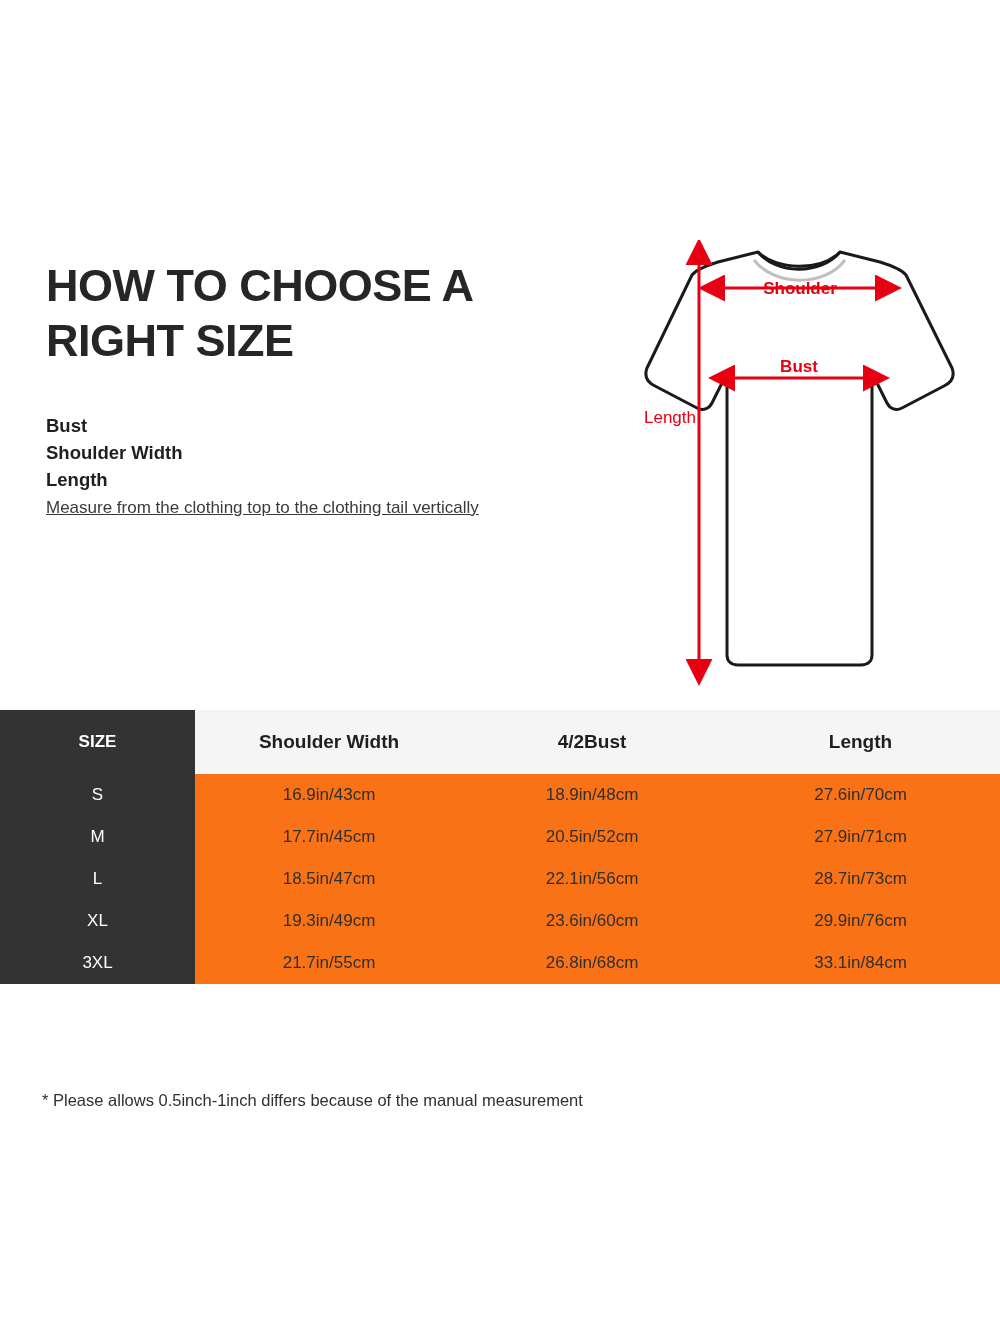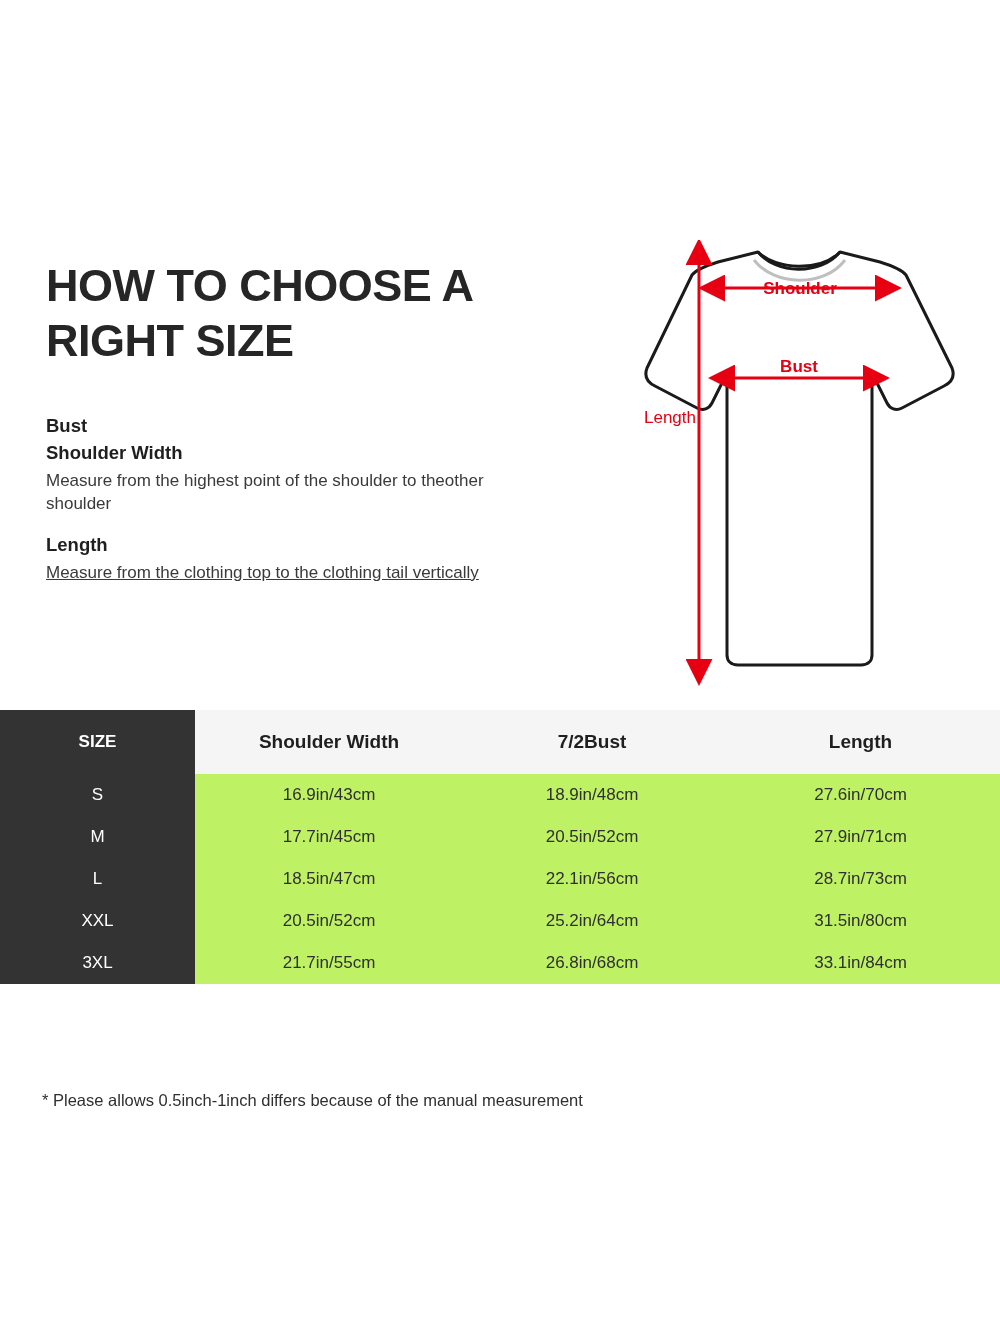--- a/index.html
+++ b/index.html
@@ -97,21 +97,21 @@
   .size-table thead th.size-head {
     background: #333333;
     color: #ffffff;
     font-size: 17px;
   }
   .size-table tbody td {
     height: 40px;
     font-size: 17px;
     text-align: center;
     vertical-align: middle;
-    background: #bef264;
+    background: #f97316;
     color: #2f2f2f;
   }
   .size-table tbody td.size-cell {
     background: #333333;
     color: #ffffff;
   }
 
   .footnote {
     position: absolute;
     left: 42px;
@@ -129,21 +129,20 @@
   <div class="top-section">
 
     <div class="headline">HOW TO CHOOSE A RIGHT SIZE</div>
 
     <div class="defs">
       <div class="def-block">
         <div class="def-term">Bust</div>
       </div>
       <div class="def-block">
         <div class="def-term">Shoulder Width</div>
-        <div class="def-desc">Measure from the highest point of the shoulder to theother shoulder</div>
       </div>
       <div class="def-block">
         <div class="def-term">Length</div>
         <div class="def-desc">Measure from the clothing top to the clothing tail vertically</div>
       </div>
     </div>
 
     <div class="diagram">
       <svg width="480" height="450" viewBox="0 0 480 450" xmlns="http://www.w3.org/2000/svg">
         <defs>
@@ -198,21 +197,21 @@
     <colgroup>
       <col class="c1">
         <col class="c2">
         <col class="c3">
         <col class="c4">
     </colgroup>
     <thead>
       <tr>
         <th class="size-head">SIZE</th>
         <th>Shoulder Width</th>
-        <th>7/2Bust</th>
+        <th>4/2Bust</th>
         <th>Length</th>
       </tr>
     </thead>
     <tbody>
       <tr>
         <td class="size-cell">S</td>
         <td>16.9in/43cm</td>
         <td>18.9in/48cm</td>
         <td>27.6in/70cm</td>
       </tr>
@@ -222,24 +221,24 @@
         <td>20.5in/52cm</td>
         <td>27.9in/71cm</td>
       </tr>
       <tr>
         <td class="size-cell">L</td>
         <td>18.5in/47cm</td>
         <td>22.1in/56cm</td>
         <td>28.7in/73cm</td>
       </tr>
       <tr>
-        <td class="size-cell">XXL</td>
-        <td>20.5in/52cm</td>
-        <td>25.2in/64cm</td>
-        <td>31.5in/80cm</td>
+        <td class="size-cell">XL</td>
+        <td>19.3in/49cm</td>
+        <td>23.6in/60cm</td>
+        <td>29.9in/76cm</td>
       </tr>
       <tr>
         <td class="size-cell">3XL</td>
         <td>21.7in/55cm</td>
         <td>26.8in/68cm</td>
         <td>33.1in/84cm</td>
       </tr>
     </tbody>
   </table>
 

